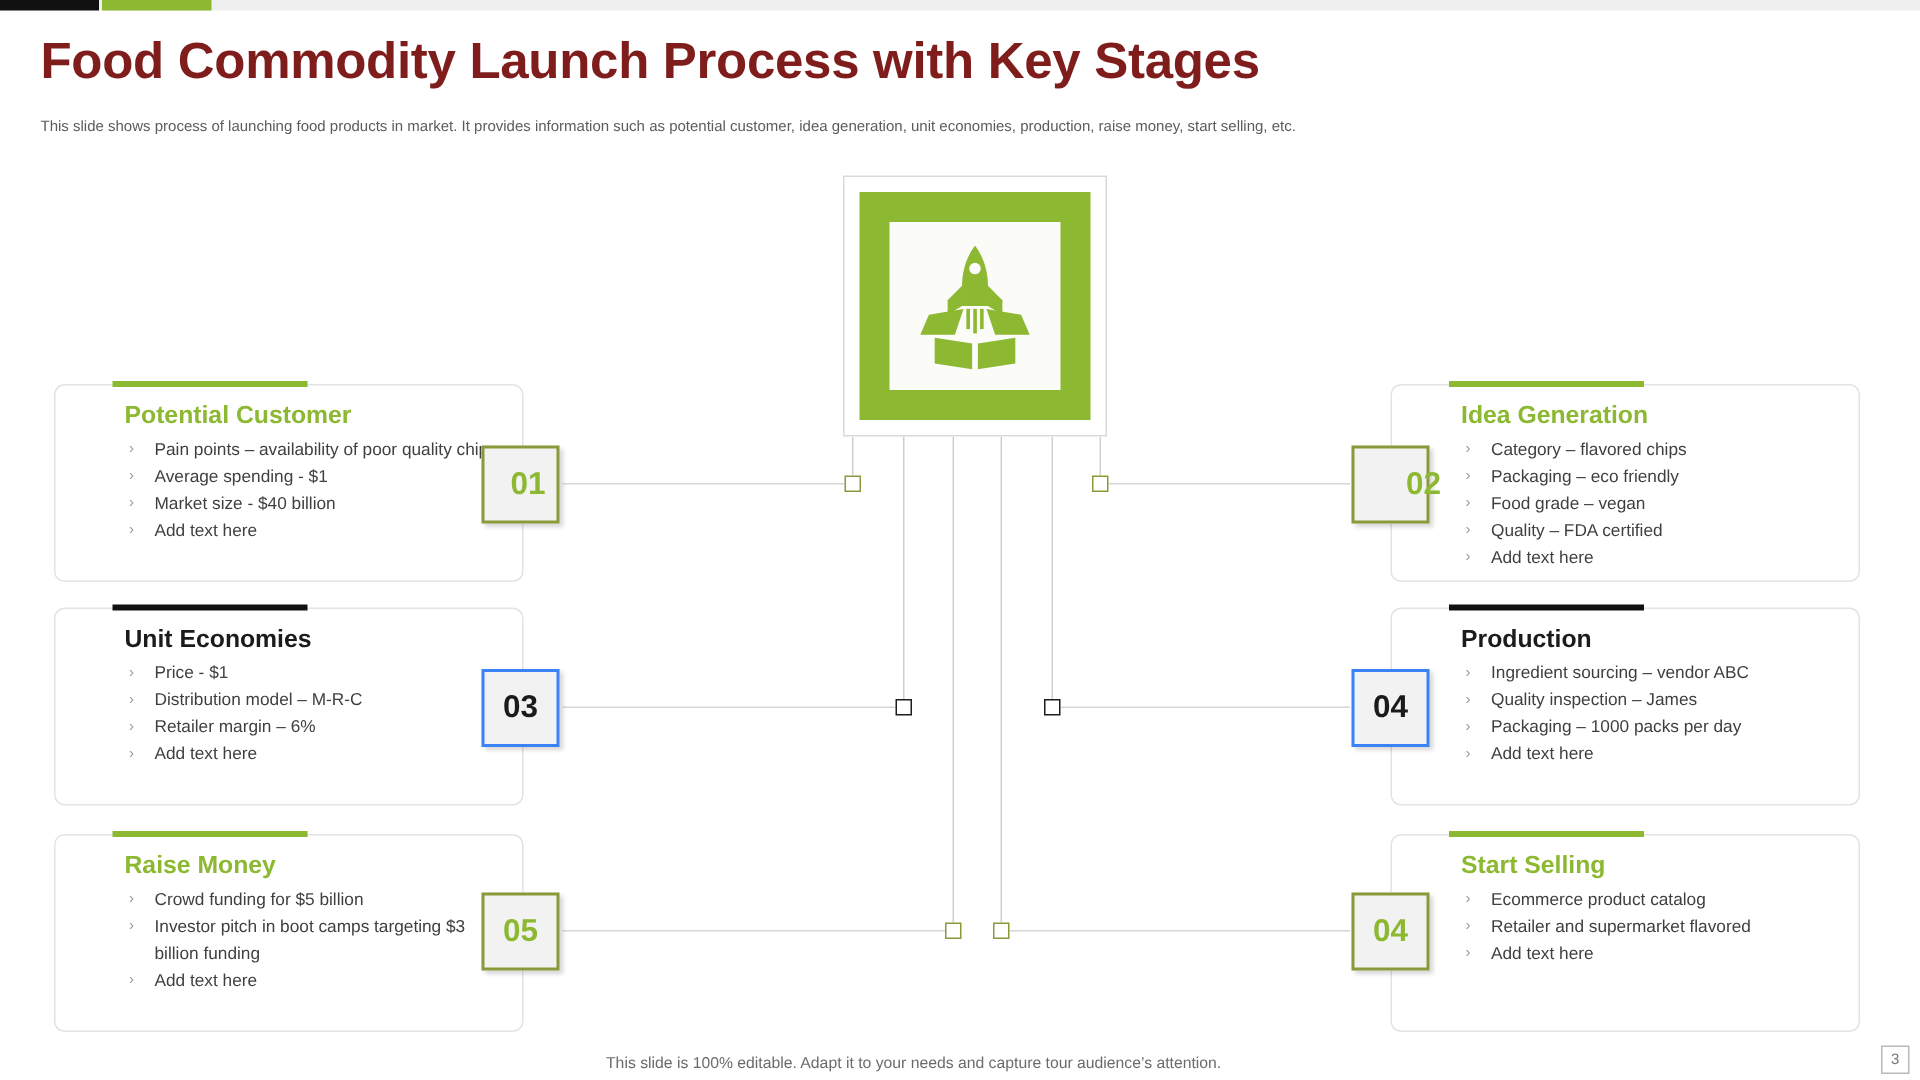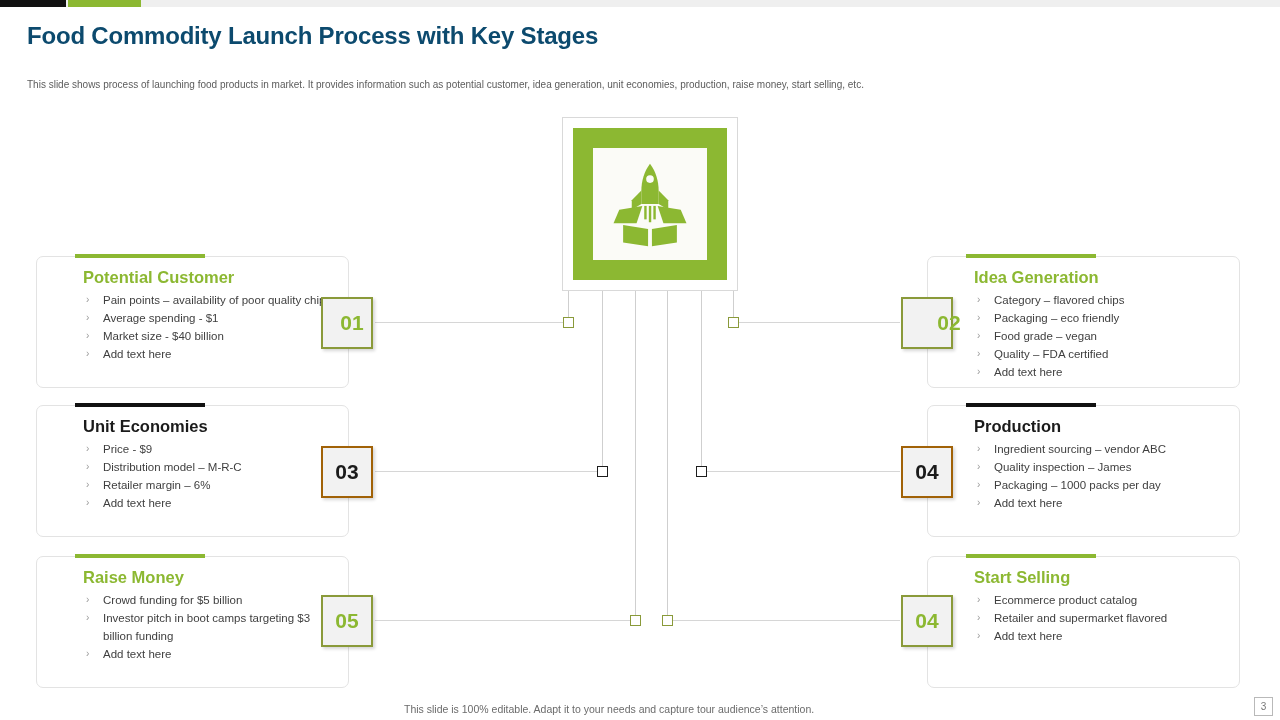--- a/index.html
+++ b/index.html
@@ -12,21 +12,21 @@
   #slide { position: relative; width: 1280px; height: 720px; background: #fff; }
 
   
   .toprule { position: absolute; top: 0; left: 0; width: 1280px; height: 7px; background: #efefef; }
   .toprule .seg-black { position: absolute; left: 0;  top: 0; width: 66px; height: 7px; background: #111111; }
   .toprule .seg-green { position: absolute; left: 68px; top: 0; width: 73px; height: 7px; background: #8cb832; }
 
   
   .page-title {
     position: absolute; left: 27px; top: 22px;
-    font-size: 24px; font-weight: bold; color: #0c4a6e;
+    font-size: 34px; font-weight: bold; color: #7f1d1d;
     letter-spacing: -0.2px; white-space: nowrap;
   }
   .page-subtitle {
     position: absolute; left: 27px; top: 79px;
     font-size: 10px; color: #5c5c5c; white-space: nowrap;
   }
 
   
   .icon-frame {
     position: absolute; left: 562px; top: 117px; width: 176px; height: 174px;
@@ -83,21 +83,21 @@
   .card.right .bullets   { left: 46px; top: 34px; width: 262px; }
 
   
   .badge {
     position: absolute; width: 52px; height: 52px;
     background: #f2f2f2; display: flex; align-items: center; justify-content: center;
     font-size: 21px; font-weight: bold;
     box-shadow: 2px 2px 3px rgba(0,0,0,0.16);
   }
   .badge.green { border: 2px solid #8a9a3a; color: #8cb832; }
-  .badge.dark  { border: 2px solid #a16207; color: #1b1b1b; }
+  .badge.dark  { border: 2px solid #3b82f6; color: #1b1b1b; }
 
   
   .footer-note {
     position: absolute; left: 404px; top: 703px;
     font-size: 10.5px; color: #6b6b6b; white-space: nowrap;
   }
   .page-num {
     position: absolute; left: 1254px; top: 697px;
     width: 19px; height: 19px; border: 1px solid #b9b9b9;
     display: flex; align-items: center; justify-content: center;
@@ -187,21 +187,21 @@
       <li><span class="chev">›</span><span>Quality – FDA certified</span></li>
       <li><span class="chev">›</span><span>Add text here</span></li>
     </ul>
   </div>
   <div class="badge green" style="left:901px; top:297px;padding-left:44px;">02</div>
 
   <div class="card left accent-dark" style="left:36px; top:405px;">
     <div class="accent"></div>
     <div class="card-head">Unit Economies</div>
     <ul class="bullets">
-      <li><span class="chev">›</span><span>Price - $9</span></li>
+      <li><span class="chev">›</span><span>Price - $1</span></li>
       <li><span class="chev">›</span><span>Distribution model – M-R-C</span></li>
       <li><span class="chev">›</span><span>Retailer margin – 6%</span></li>
       <li><span class="chev">›</span><span>Add text here</span></li>
     </ul>
   </div>
   <div class="badge dark" style="left:321px; top:446px;">03</div>
 
   <div class="card right accent-dark" style="left:927px; top:405px;">
     <div class="accent"></div>
     <div class="card-head">Production</div>

